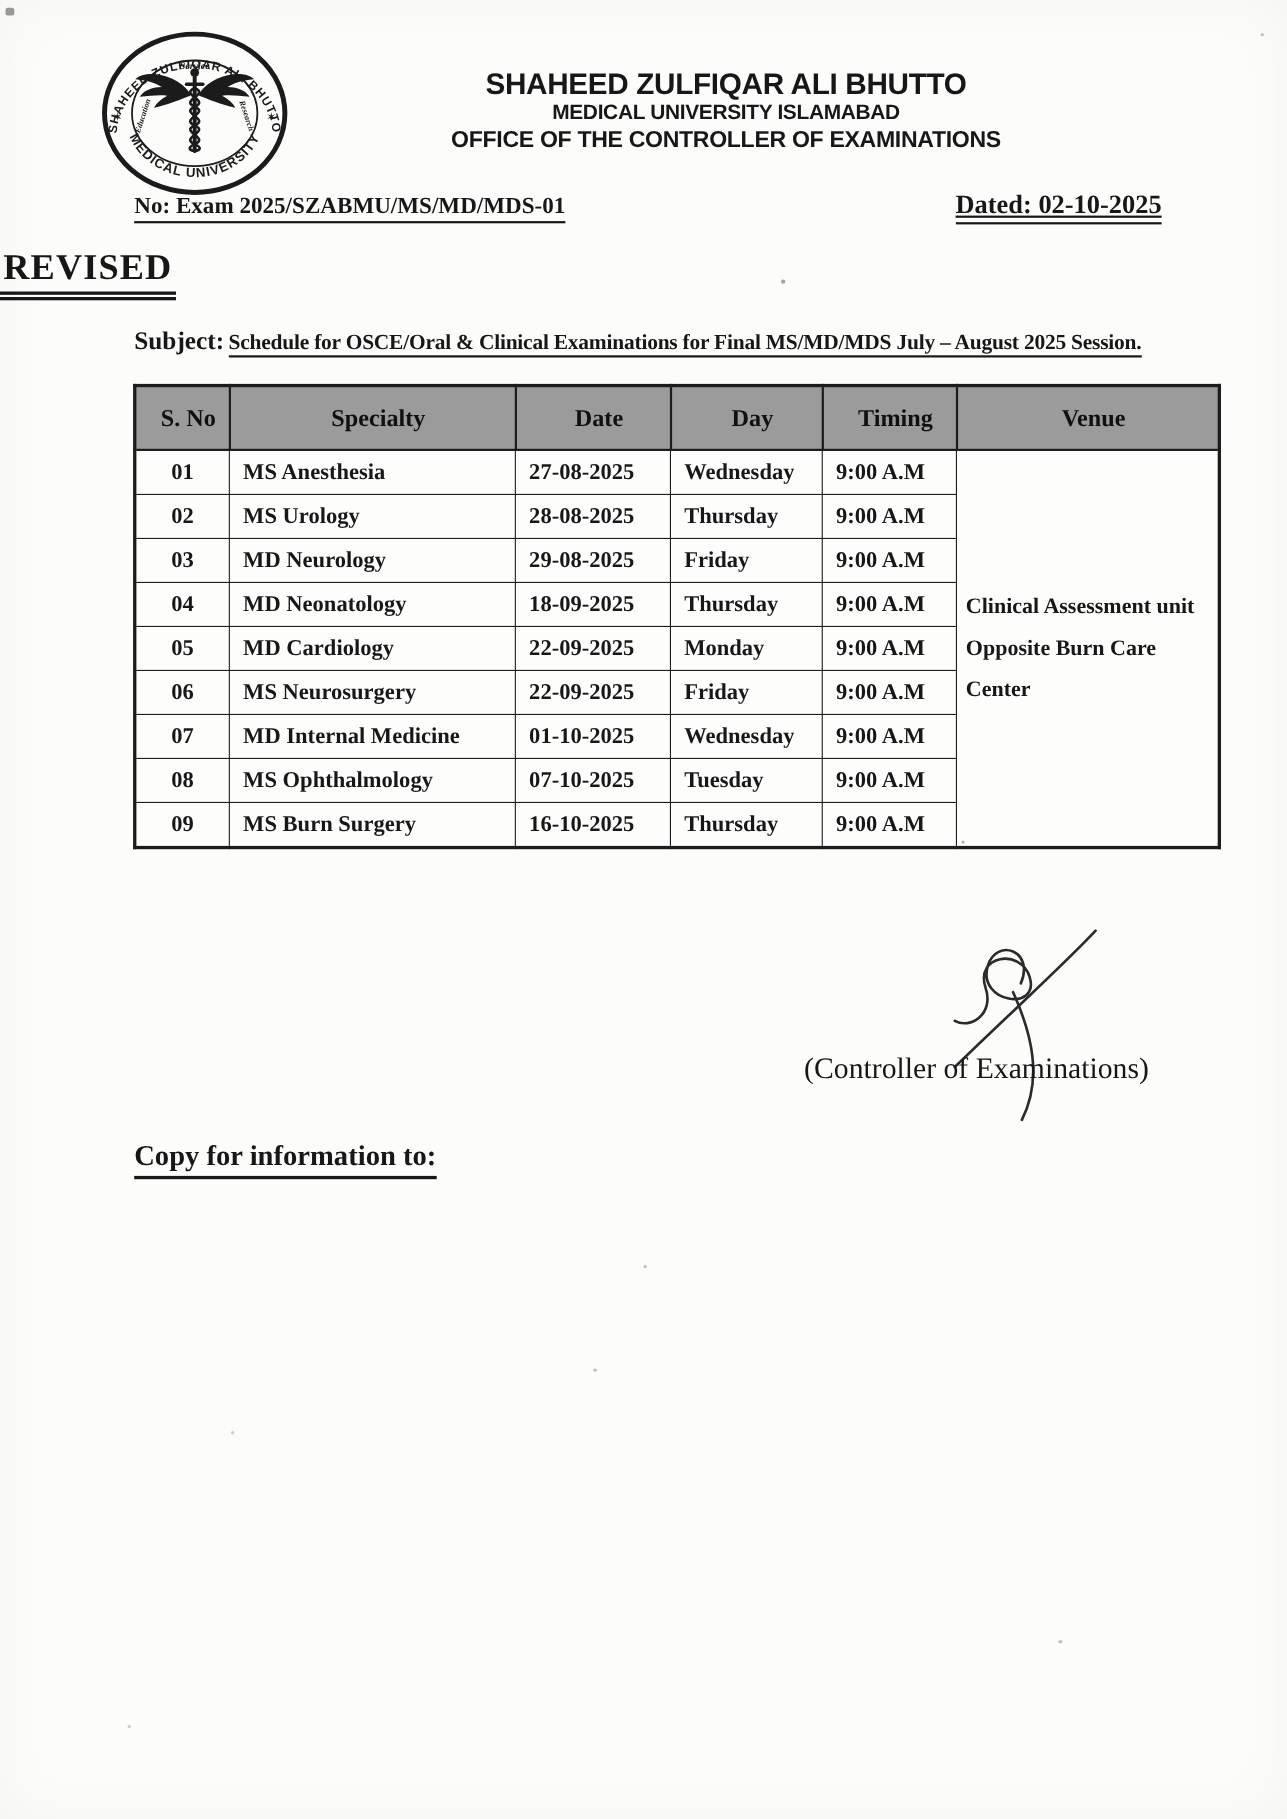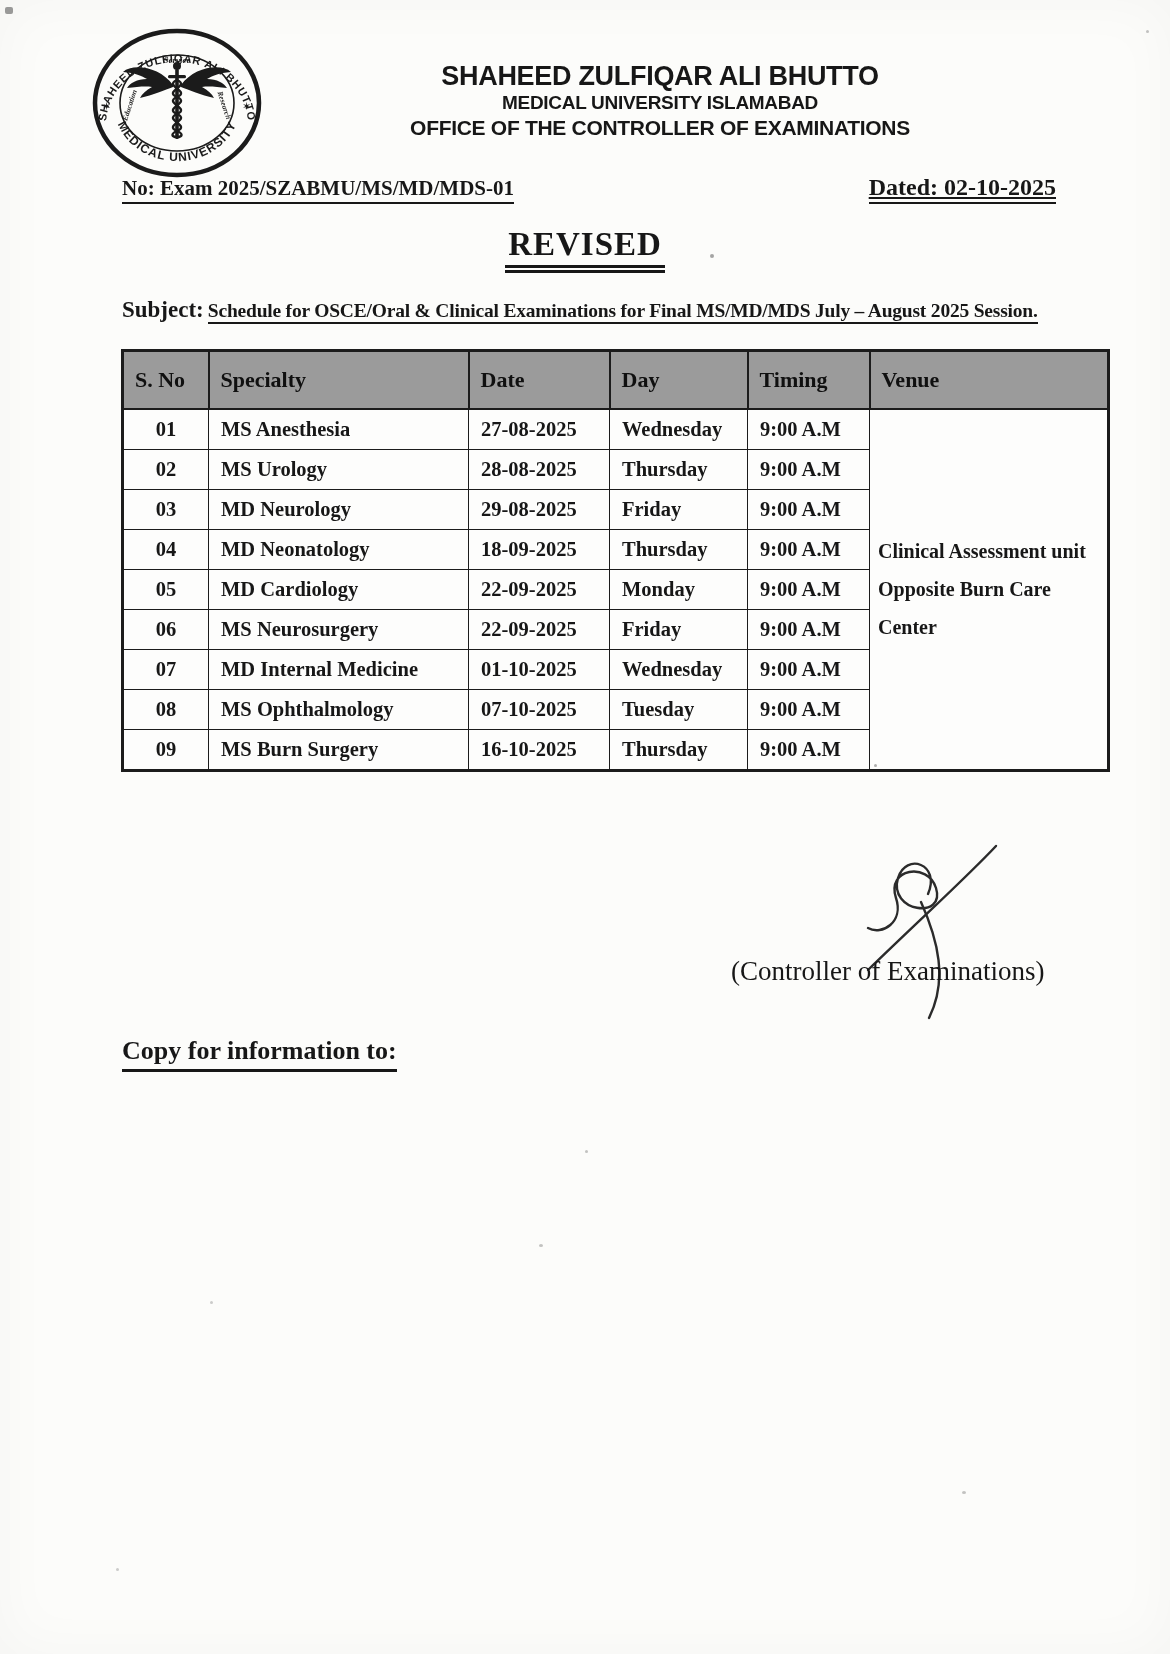--- a/index.html
+++ b/index.html
@@ -27,41 +27,41 @@
   .lh2{font-size:19px;font-weight:700;}
   .lh3{font-size:21px;font-weight:700;}
   
   .refline{
     display:flex;justify-content:space-between;align-items:baseline;
     margin:34px 114px 0 122px;
   }
   .ref-no{font-size:21px;font-weight:700;border-bottom:2.5px solid #171717;padding-bottom:1px;}
   .dated{font-size:24px;font-weight:700;border-bottom:2.5px solid #171717;padding-bottom:1px;text-decoration:underline;}
   
-  .revised-wrap{text-align:center;margin-top:22px;}
+  .revised-wrap{text-align:left;margin-top:22px;}
   .revised{
     display:inline-block;
     font-size:33px;font-weight:700;letter-spacing:1px;
     border-bottom:8px double #171717;
     padding:0 3px 2px 3px;
   }
   
   .subject{margin:24px 0 0 122px;white-space:nowrap;}
   .subject-label{font-size:23px;font-weight:700;}
   .subject-text{font-size:19.5px;font-weight:700;border-bottom:2px solid #171717;padding-bottom:1px;letter-spacing:-0.2px;}
   
   table.schedule{
     border-collapse:collapse;table-layout:fixed;
     margin:26px 0 0 121px;width:986px;
     border:3px solid #1c1c1c;
   }
   .schedule th{
     background:#9b9b9b;
     height:56px;
-    font-size:22px;font-weight:700;text-align:left;
+    font-size:22px;font-weight:700;text-align:center;
     padding:0 0 0 11px;
     border:2px solid #1c1c1c;
     color:#101010;
     margin-left:11px;
   }
   .schedule td{
     height:39px;
     font-size:20.5px;font-weight:700;
     border:1.8px solid #1c1c1c;
     padding:0 0 0 12px;

